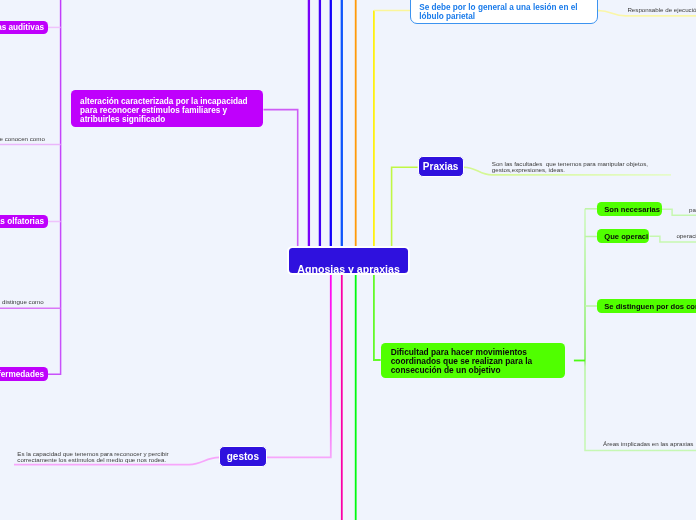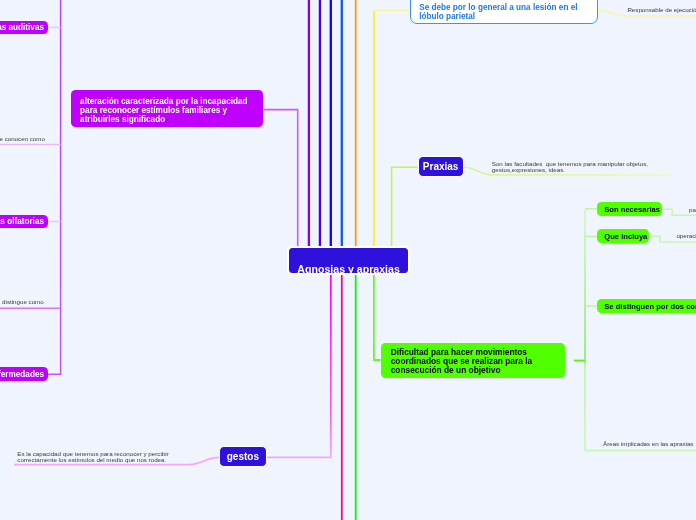--- a/index.html
+++ b/index.html
@@ -124,21 +124,21 @@
       <span class="txt multi">Se debe por lo general a una lesión en el
 lóbulo parietal</span>
     </div>
   <div class="node nblue" style="left:417.6px;top:156.4px;width:46.1px;height:20.7px">
       <span class="txt">Praxias</span>
     </div>
   <div class="node ngreen" style="left:597.3px;top:202px;width:64.4px;height:13.7px">
       <span class="txt">Son necesarias</span>
     </div>
   <div class="node ngreen" style="left:597.3px;top:228.9px;width:51.8px;height:13.9px">
-      <span class="txt">Que incluya</span>
+      <span class="txt">Que operaci</span>
     </div>
   <div class="node ngreen" style="left:597.3px;top:299.1px;width:110px;height:13.7px">
       <span class="txt">Se distinguen por dos con</span>
     </div>
   <div class="node ngreen big" style="left:380.7px;top:342.5px;width:184px;height:35.5px;padding:4.5px 0 0 10px;align-items:flex-start">
       <span class="txt multi">Dificultad para hacer movimientos
 coordinados que se realizan para la
 consecución de un objetivo</span>
     </div>
 

